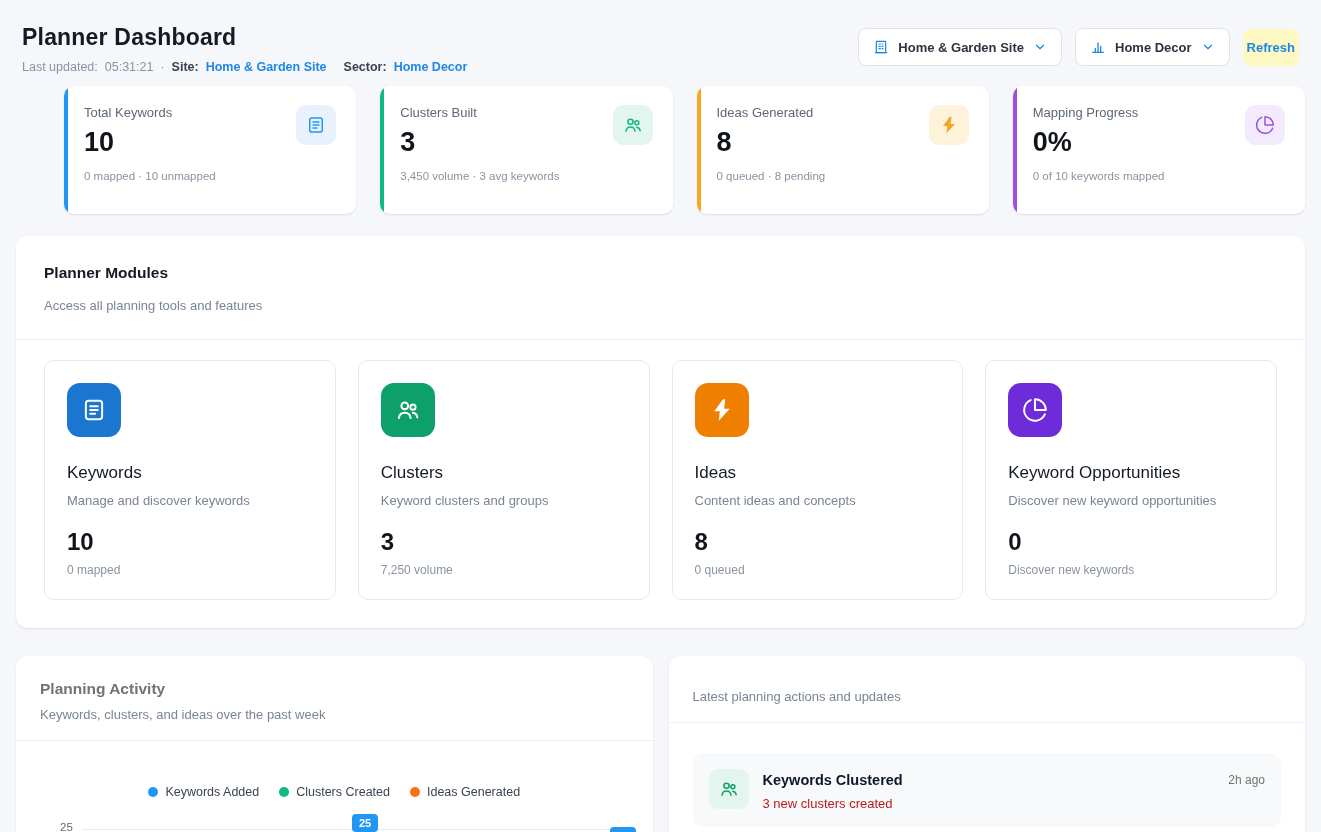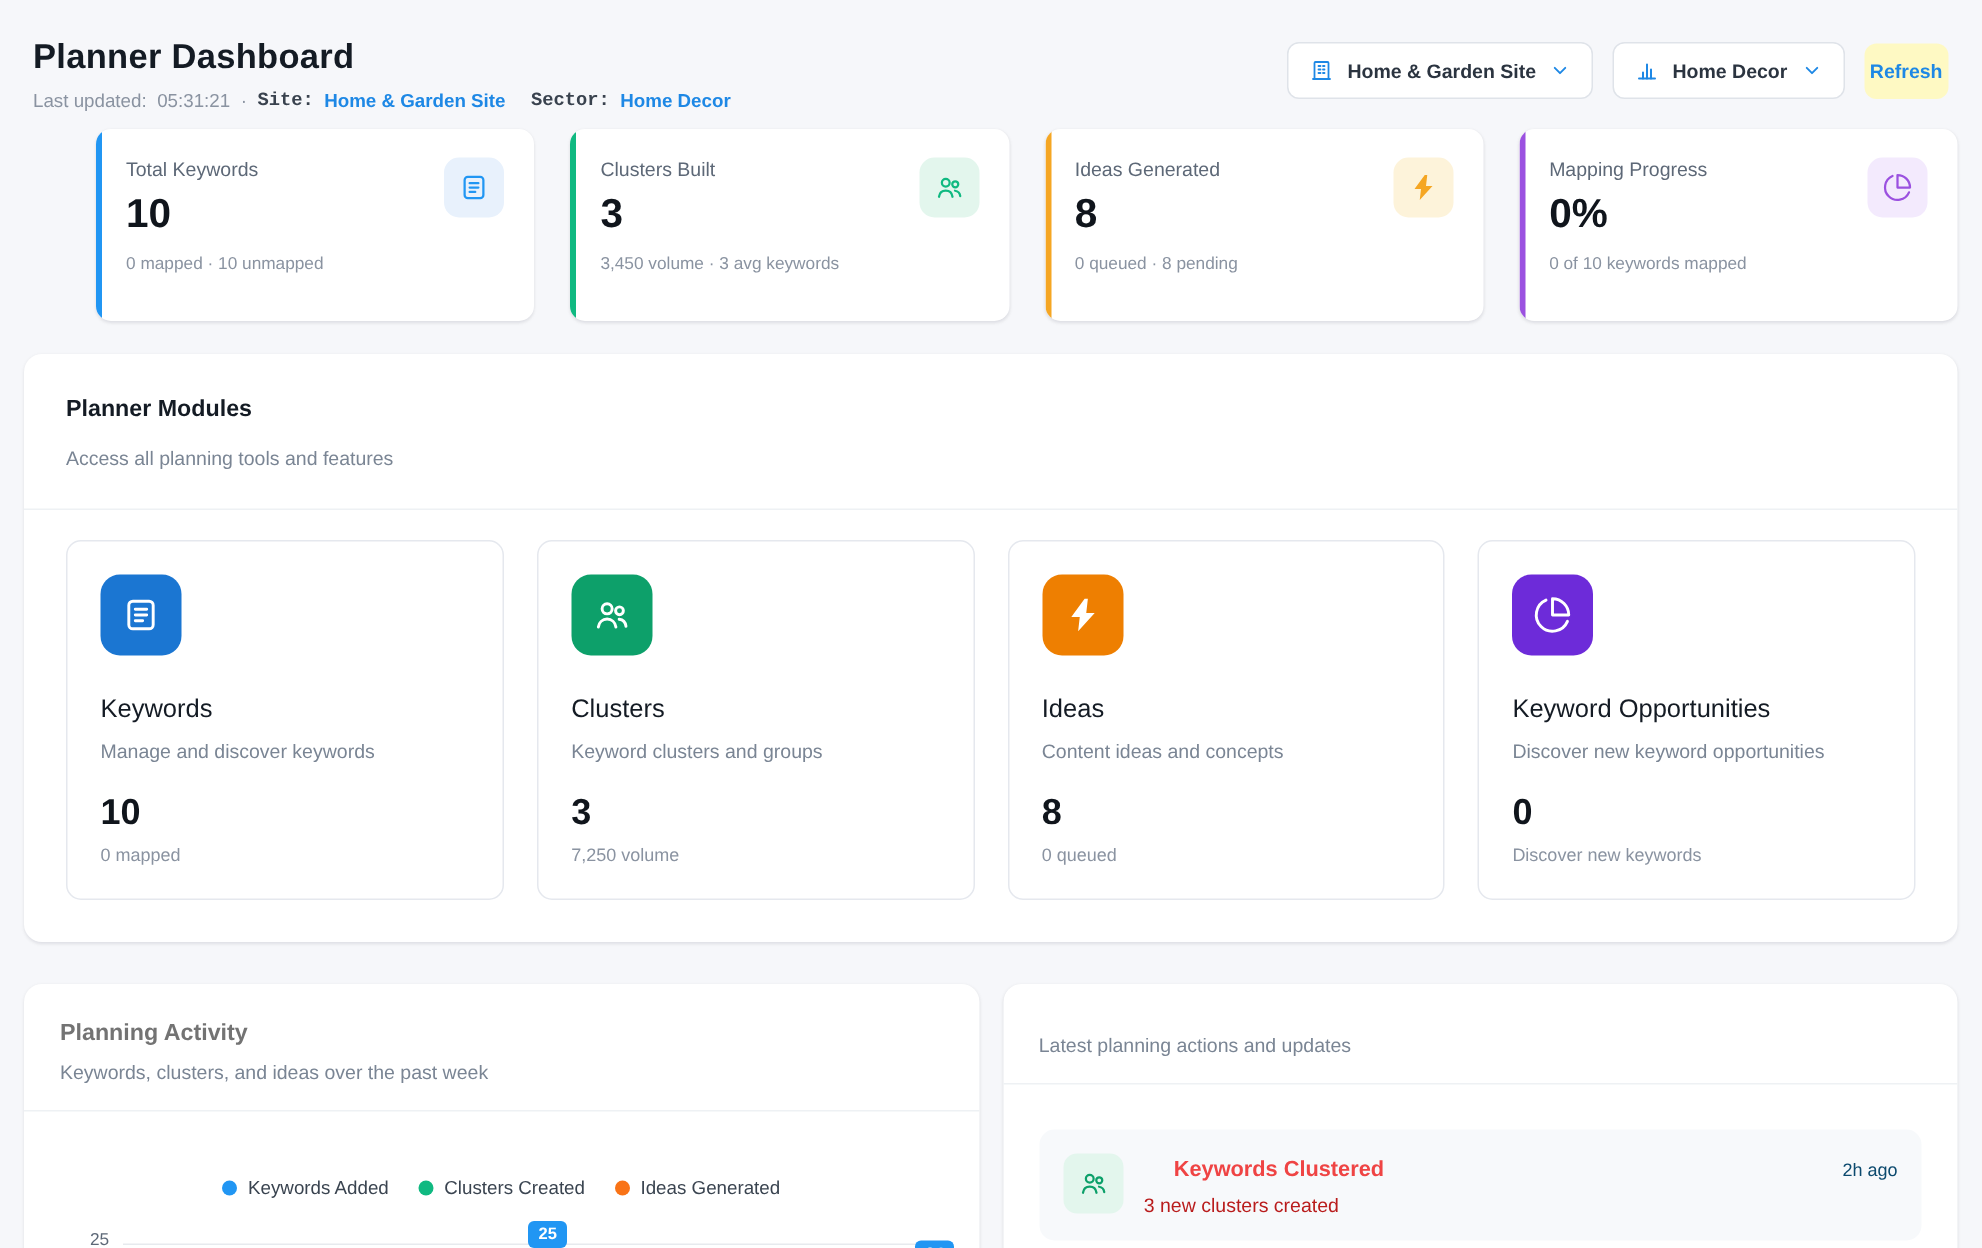--- a/index.html
+++ b/index.html
@@ -10,21 +10,21 @@
     color:#16202b;
   }
   .page { padding:16px 16px 0; }
 
   
   .topbar { display:flex; justify-content:space-between; align-items:flex-start; padding:8px 6px 0; }
   .title { font-size:23px; font-weight:800; color:#141b24; letter-spacing:.2px; }
   .subline { margin-top:9px; font-size:12.5px; display:flex; align-items:center; gap:7px; }
   .muted { color:#8a93a1; }
   .sep { color:#8a93a1; }
-  .strong { color:#39424e; font-weight:700;font-family:Liberation Mono, monospace; }
+  .strong { color:#39424e; font-weight:700; }
   .strong.sector { margin-left:10px; }
   .link { color:#1e88e5; font-weight:700; text-decoration:none; cursor:pointer; }
   .topbar-right { display:flex; gap:13px; align-items:center; padding-top:4px; }
   .select-btn {
     display:flex; align-items:center; gap:9px;
     background:#ffffff; border:1px solid #dfe3e9; border-radius:8px;
     padding:10px 14px; font-size:13px; font-weight:700; color:#2b3440;
     font-family:"Liberation Sans", sans-serif; cursor:pointer;
   }
   .lead-icon { width:16px; height:16px; color:#1e88e5; display:inline-flex; }
@@ -120,23 +120,23 @@
   .activity-item {
     margin-top:30px; background:#f7f9fb; border-radius:10px;
     padding:16px; display:flex; gap:14px; align-items:flex-start;
   }
   .activity-icon {
     width:40px; height:40px; border-radius:9px; flex:0 0 auto;
     background:#e3f6ed; color:#0da06a;
     display:flex; align-items:center; justify-content:center;
   }
   .activity-icon svg { width:20px; height:20px; }
-  .activity-title { font-size:14.5px; font-weight:800; color:#ef4444; margin-top:3px;margin-left:20px; }
+  .activity-title { font-size:14.5px; font-weight:800; color:#0f172a; margin-top:3px; }
   .activity-desc { font-size:13px; color:#b91c1c; margin-top:8px; }
-  .activity-time { margin-left:auto; font-size:12px; color:#0c4a6e; padding-top:4px; }
+  .activity-time { margin-left:auto; font-size:12px; color:#737373; padding-top:4px; }
 </style>
 </head>
 <body>
 
 <div class="page">
 
   <div class="topbar">
     <div>
       <h1 class="title">Planner Dashboard</h1>
       <div class="subline">

